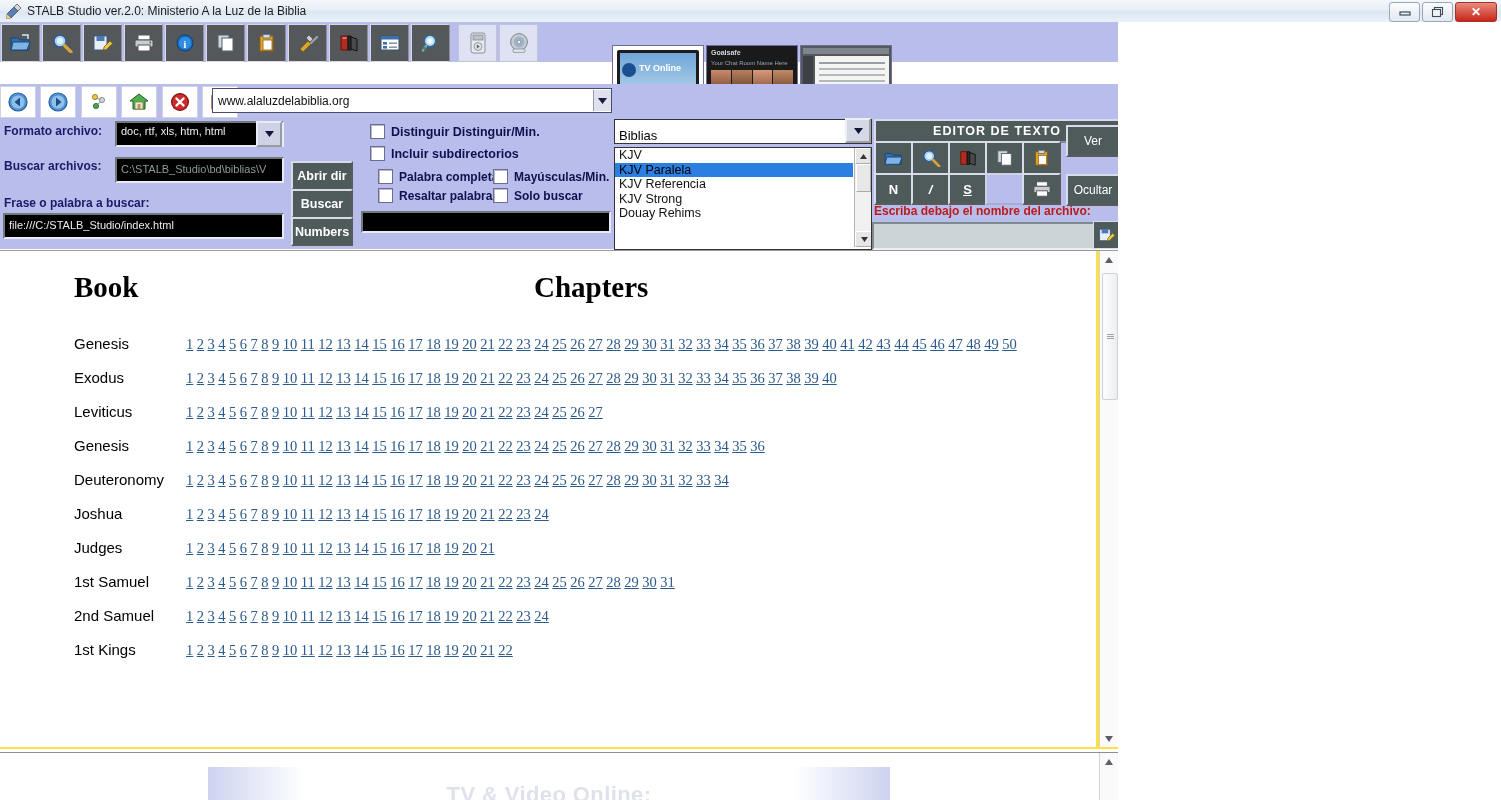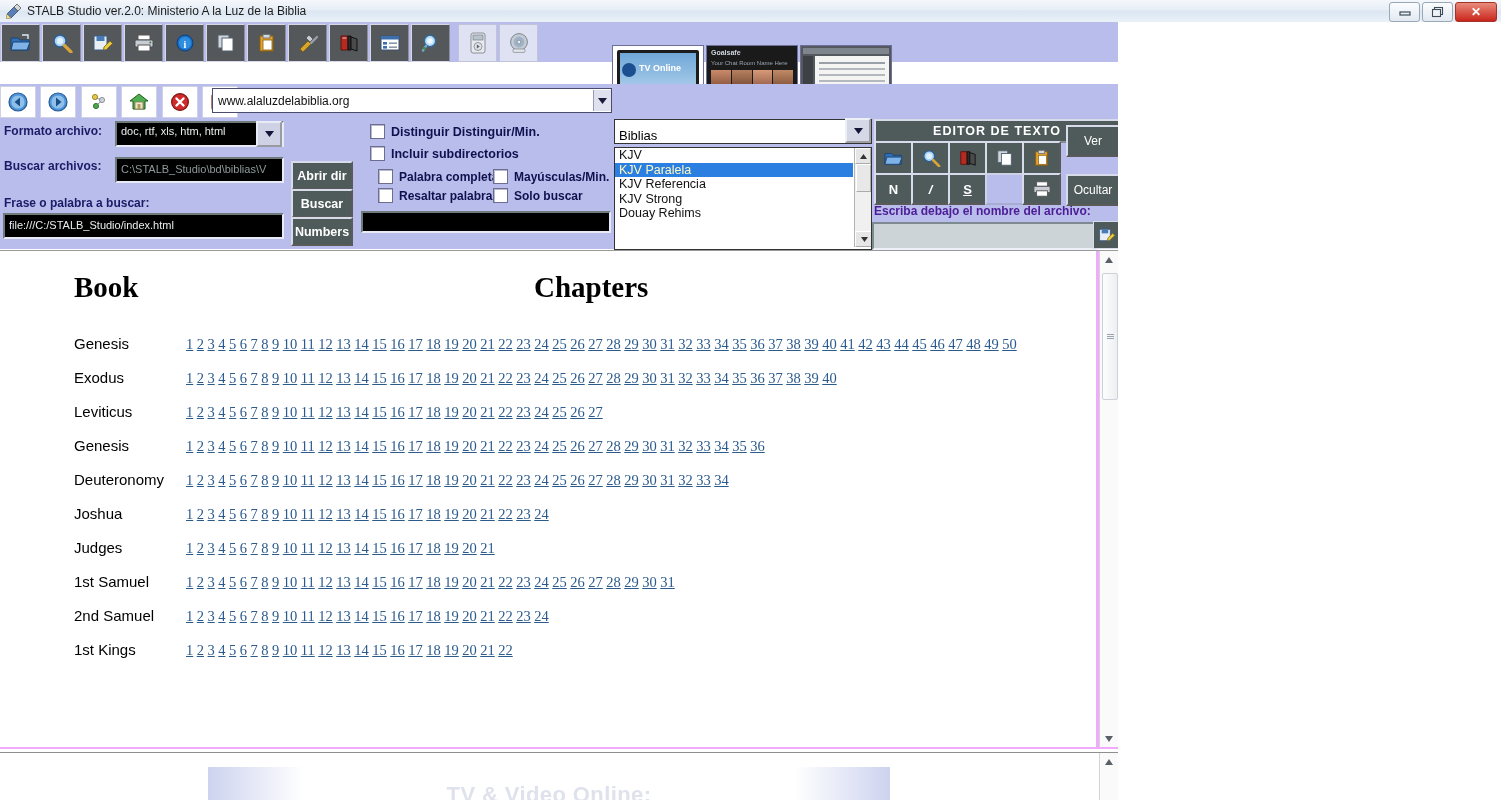--- a/index.html
+++ b/index.html
@@ -80,46 +80,46 @@
   
   .biblias{position:absolute;left:614px;top:97px;width:256px;}
   .bcombo{width:256px;height:23px;background:#fff;border:1px solid #333;display:flex;align-items:flex-end;}
   .bcombo .t{flex:1;font-size:13px;color:#000;padding-left:4px;}
   .bcombo .a{width:22px;height:21px;background:#d5d8e6;border:2px outset #eef0f8;
              display:flex;align-items:center;justify-content:center;}
   .blist{margin-top:3px;width:256px;height:101px;background:#fff;border:1px solid #333;
          position:relative;overflow:hidden;}
   .blist ul{margin:0;padding:0;list-style:none;}
   .blist li{font-size:12.5px;color:#111;padding:0 4px;height:14.5px;line-height:14.5px;white-space:nowrap;}
-  .blist li.sel{background:#2b7fe0;color:#fef9c3;margin-right:18px;}
+  .blist li.sel{background:#2b7fe0;color:#000000;margin-right:18px;}
   .bsb{position:absolute;right:0;top:0;width:16px;height:99px;background:#f0f0f0;border-left:1px solid #b4b4b4;}
   .bsb .ar{height:14px;display:flex;align-items:center;justify-content:center;background:#e6e6e6;border:1px outset #fff;}
   .bsb .th{position:absolute;top:16px;left:1px;width:13px;height:26px;background:#e8e8e8;border:1px outset #fff;}
 
   
   .editor{position:absolute;left:872px;top:97px;width:246px;height:130px;background:#b9bdec;}
   .ehdr{position:absolute;left:2px;top:0;width:242px;height:20px;background:#4f5a5a;color:#fff;
         font-size:12.5px;font-weight:bold;letter-spacing:1px;
         display:flex;align-items:center;justify-content:center;
         border:2px outset #d8dbe9;}
   .ebtn{position:absolute;background:#4f5a5a;border-top:2px solid #d8dbe9;border-left:2px solid #d8dbe9;
         border-right:2px solid #5a5a5a;border-bottom:2px solid #5a5a5a;
         display:flex;align-items:center;justify-content:center;}
   .ebtn .st{color:#fff;font-size:13px;font-weight:bold;}
   .ebtn .stl{color:#fff;font-size:12px;}
-  .enote{position:absolute;left:2px;top:85px;width:242px;font-size:12px;font-weight:bold;color:#4c1d95;
+  .enote{position:absolute;left:2px;top:85px;width:242px;font-size:12px;font-weight:bold;color:#b91c1c;
          white-space:nowrap;}
   .efield{position:absolute;left:872px;top:200px;width:221px;height:24px;background:#ccd4d8;
           border-top:2px solid #7d8a8f;border-left:2px solid #7d8a8f;
           border-right:2px solid #eef0f8;border-bottom:2px solid #eef0f8;}
   .esave{position:absolute;left:1093px;top:199px;width:25px;height:26px;background:#4f5a5a;
          border:1px solid #d8dbe9;display:flex;align-items:center;justify-content:center;}
 
   
-  .content{position:absolute;left:0;top:228px;width:1118px;height:498px;background:#f0abfc;
+  .content{position:absolute;left:0;top:228px;width:1118px;height:498px;background:#fde047;
            border-top:1px solid #9a9a9a;overflow:hidden;}
   .doc{position:absolute;left:0;top:0;width:1096px;height:496px;overflow:hidden;background:#fff;}
   h1.book-h{position:absolute;left:74px;top:20px;margin:0;font-family:"Liberation Serif",serif;
             font-size:29px;font-weight:bold;color:#000;}
   h1.chap-h{position:absolute;left:534px;top:20px;margin:0;font-family:"Liberation Serif",serif;
             font-size:29px;font-weight:bold;color:#000;}
   .rows{position:absolute;left:0;top:82px;width:1096px;}
   .brow{display:flex;align-items:flex-start;min-height:34px;}
   .bname{width:112px;flex:0 0 112px;padding-left:74px;box-sizing:content-box;
          font-family:Liberation Sans, sans-serif;font-size:15px;color:#000;padding-top:2px;}

